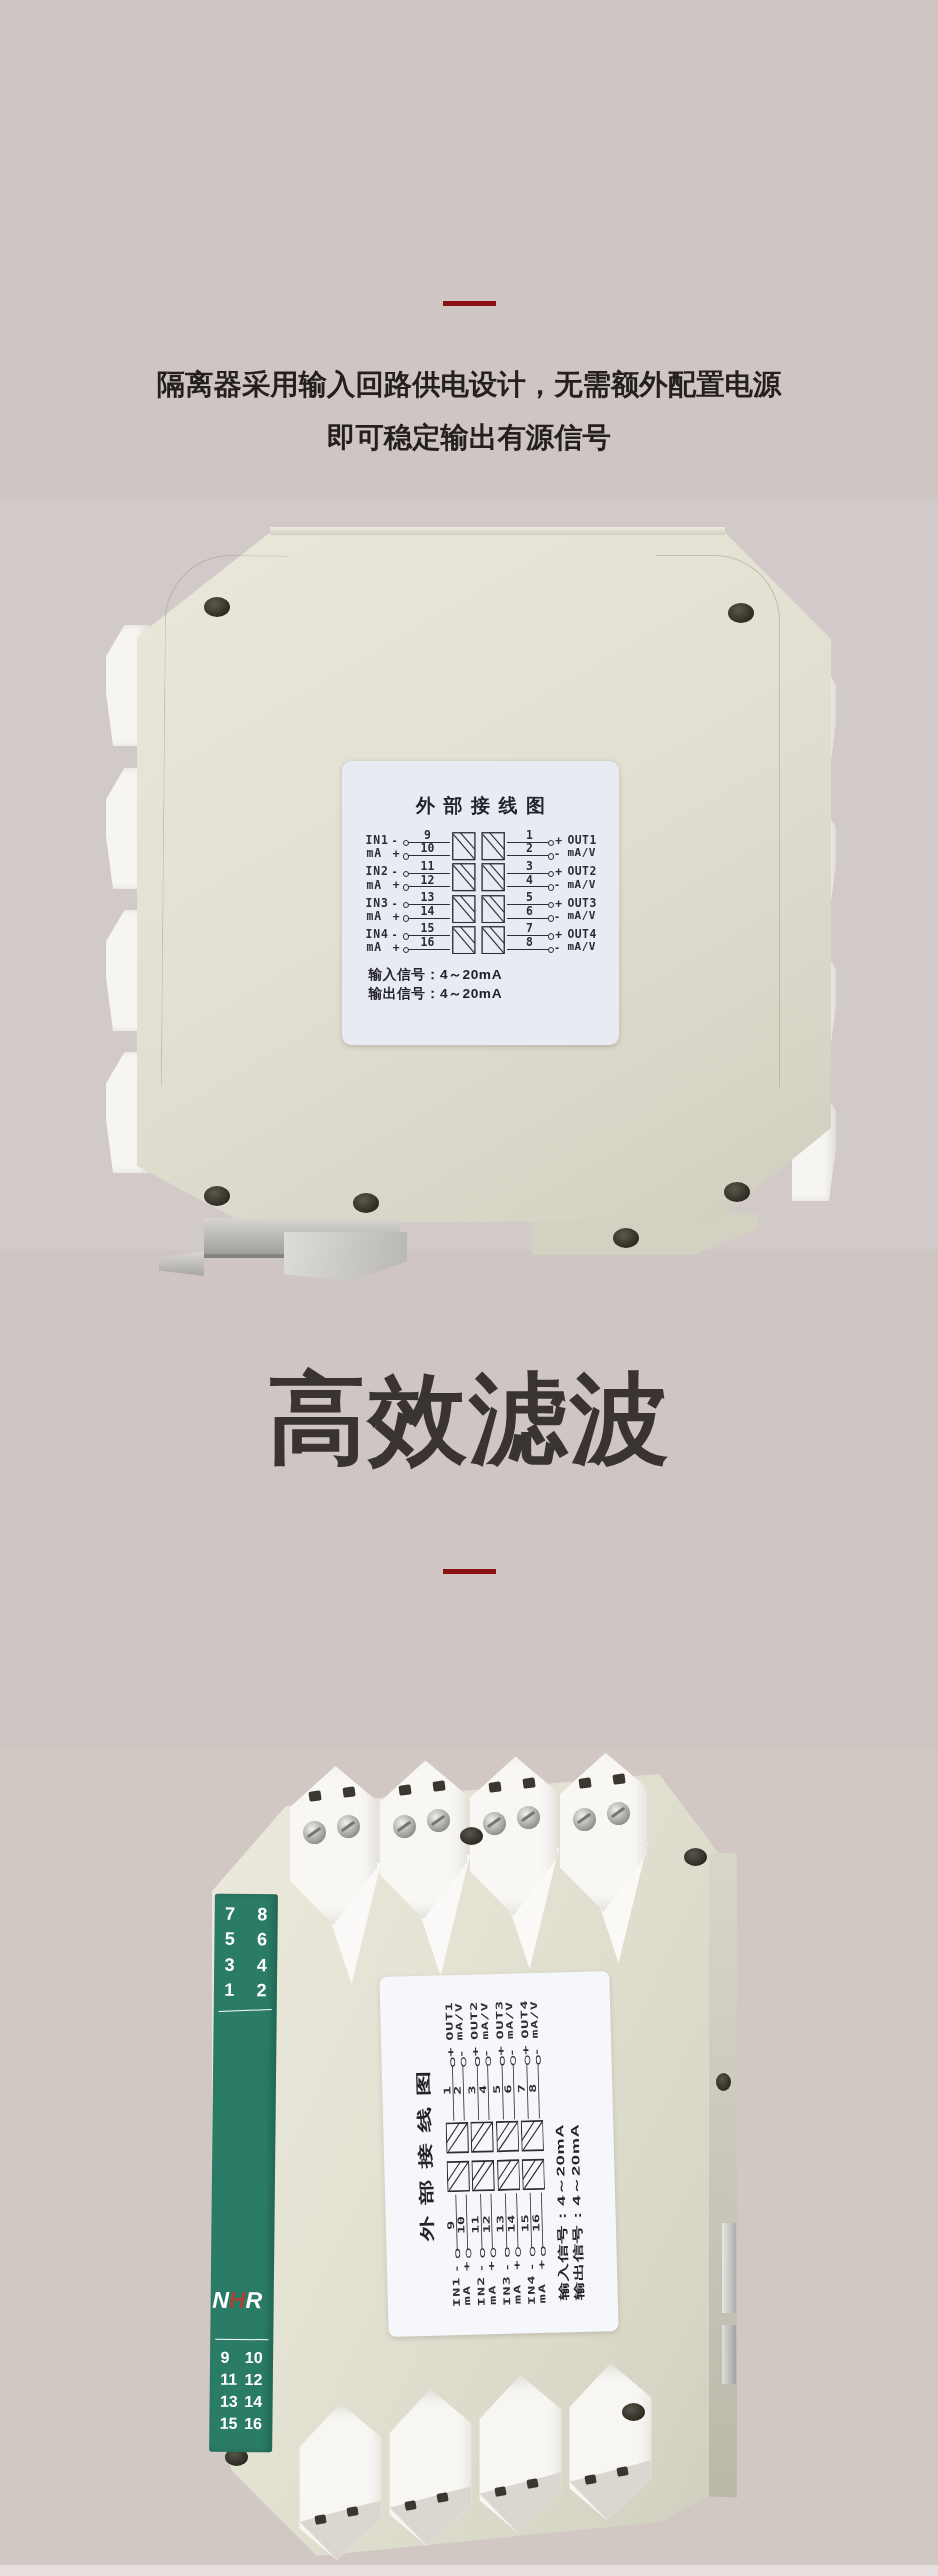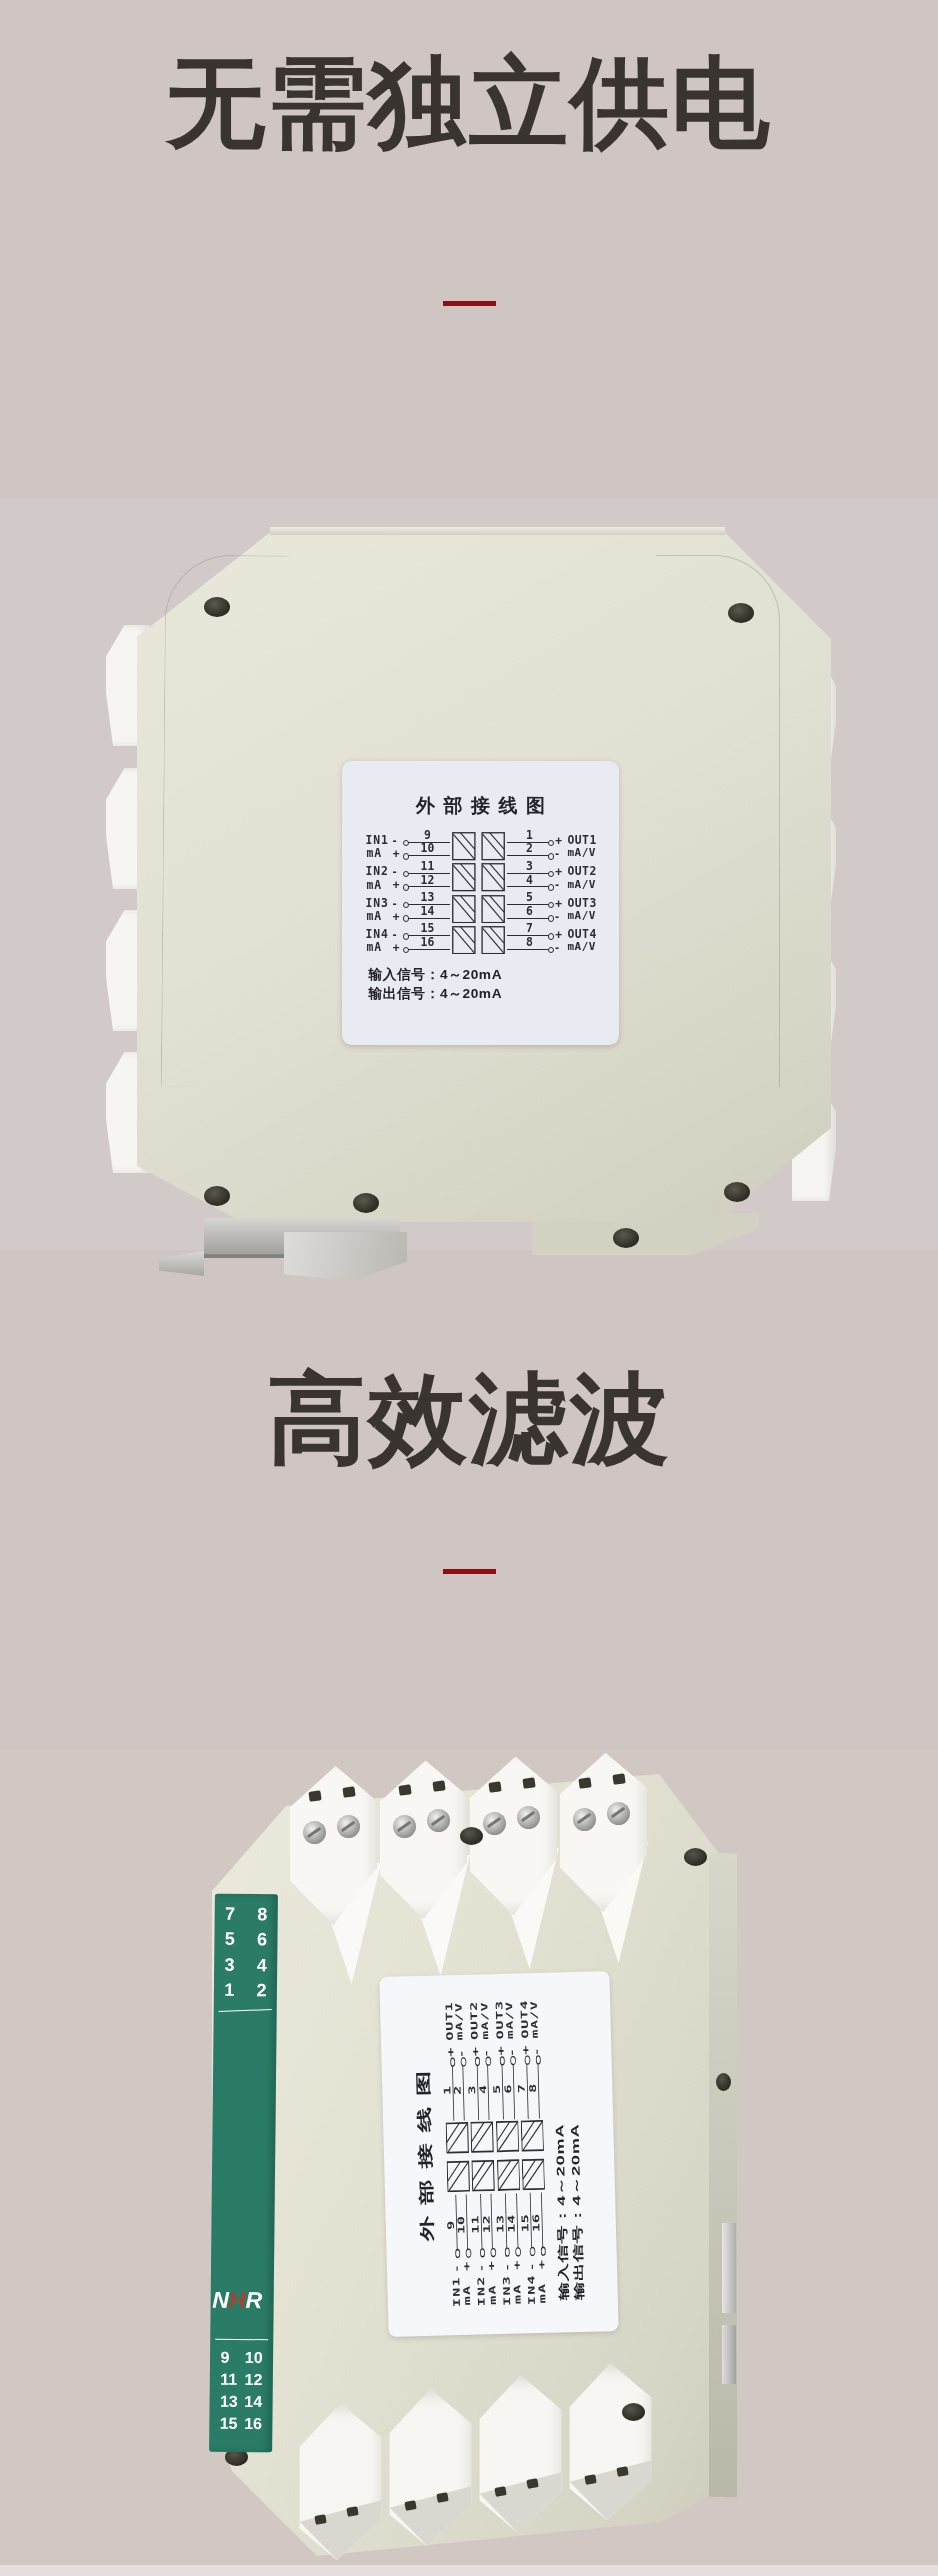--- a/index.html
+++ b/index.html
@@ -150,22 +150,25 @@
 </style>
 </head>
 <body>
 
 <div class="page">
 
   <div class="photo-bg photo1-bg"></div>
   <div class="photo-bg photo2-bg"></div>
   <div class="bottom-strip"></div>
 
-  <div class="big-heading h1">无需独立供电</div>
   <div class="divider div1"></div>
+  <div class="desc desc1">
+    <div>隔离器采用输入回路供电设计，无需额外配置电源</div>
+    <div>即可稳定输出有源信号</div>
+  </div>
 
   <div class="device1">
     <div class="d1-tooth d1-tooth-l" style="top:102px"></div>
     <div class="d1-tooth d1-tooth-l" style="top:245px"></div>
     <div class="d1-tooth d1-tooth-l" style="top:387px"></div>
     <div class="d1-tooth d1-tooth-l" style="top:529px"></div>
     <div class="d1-tooth d1-tooth-r" style="top:131px"></div>
     <div class="d1-tooth d1-tooth-r" style="top:273px"></div>
     <div class="d1-tooth d1-tooth-r" style="top:415px"></div>
     <div class="d1-tooth d1-tooth-r" style="top:557px"></div>

